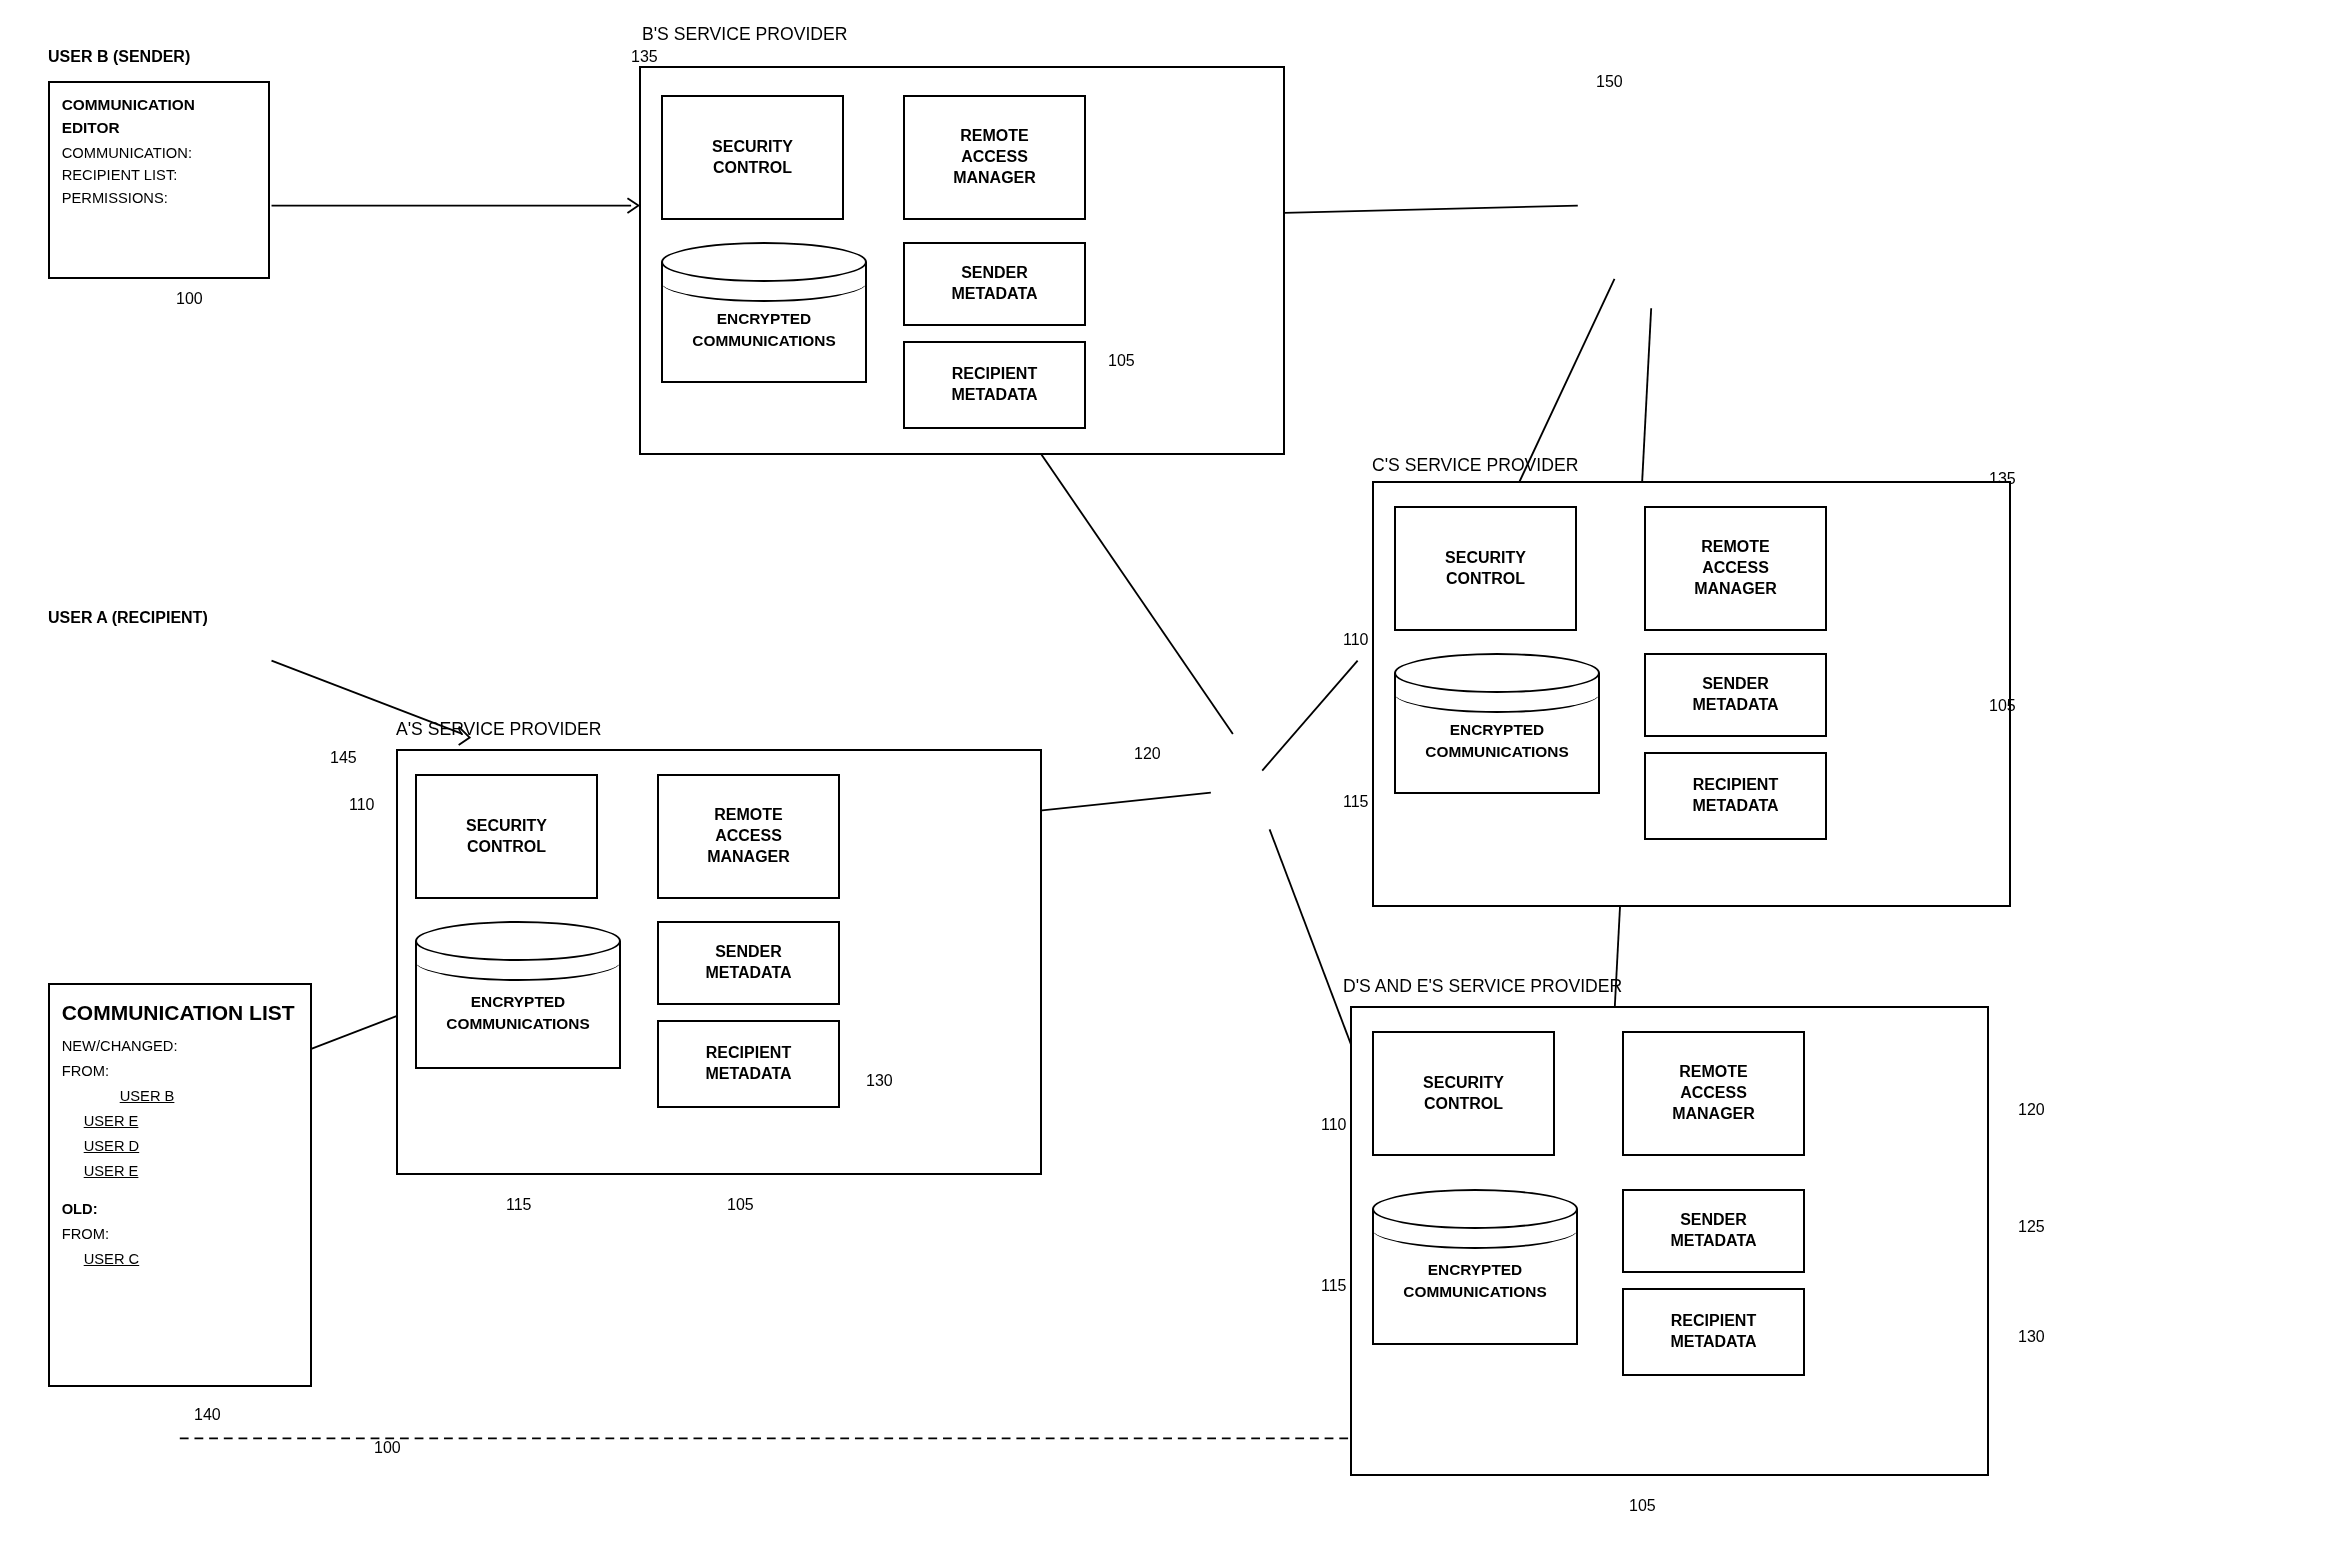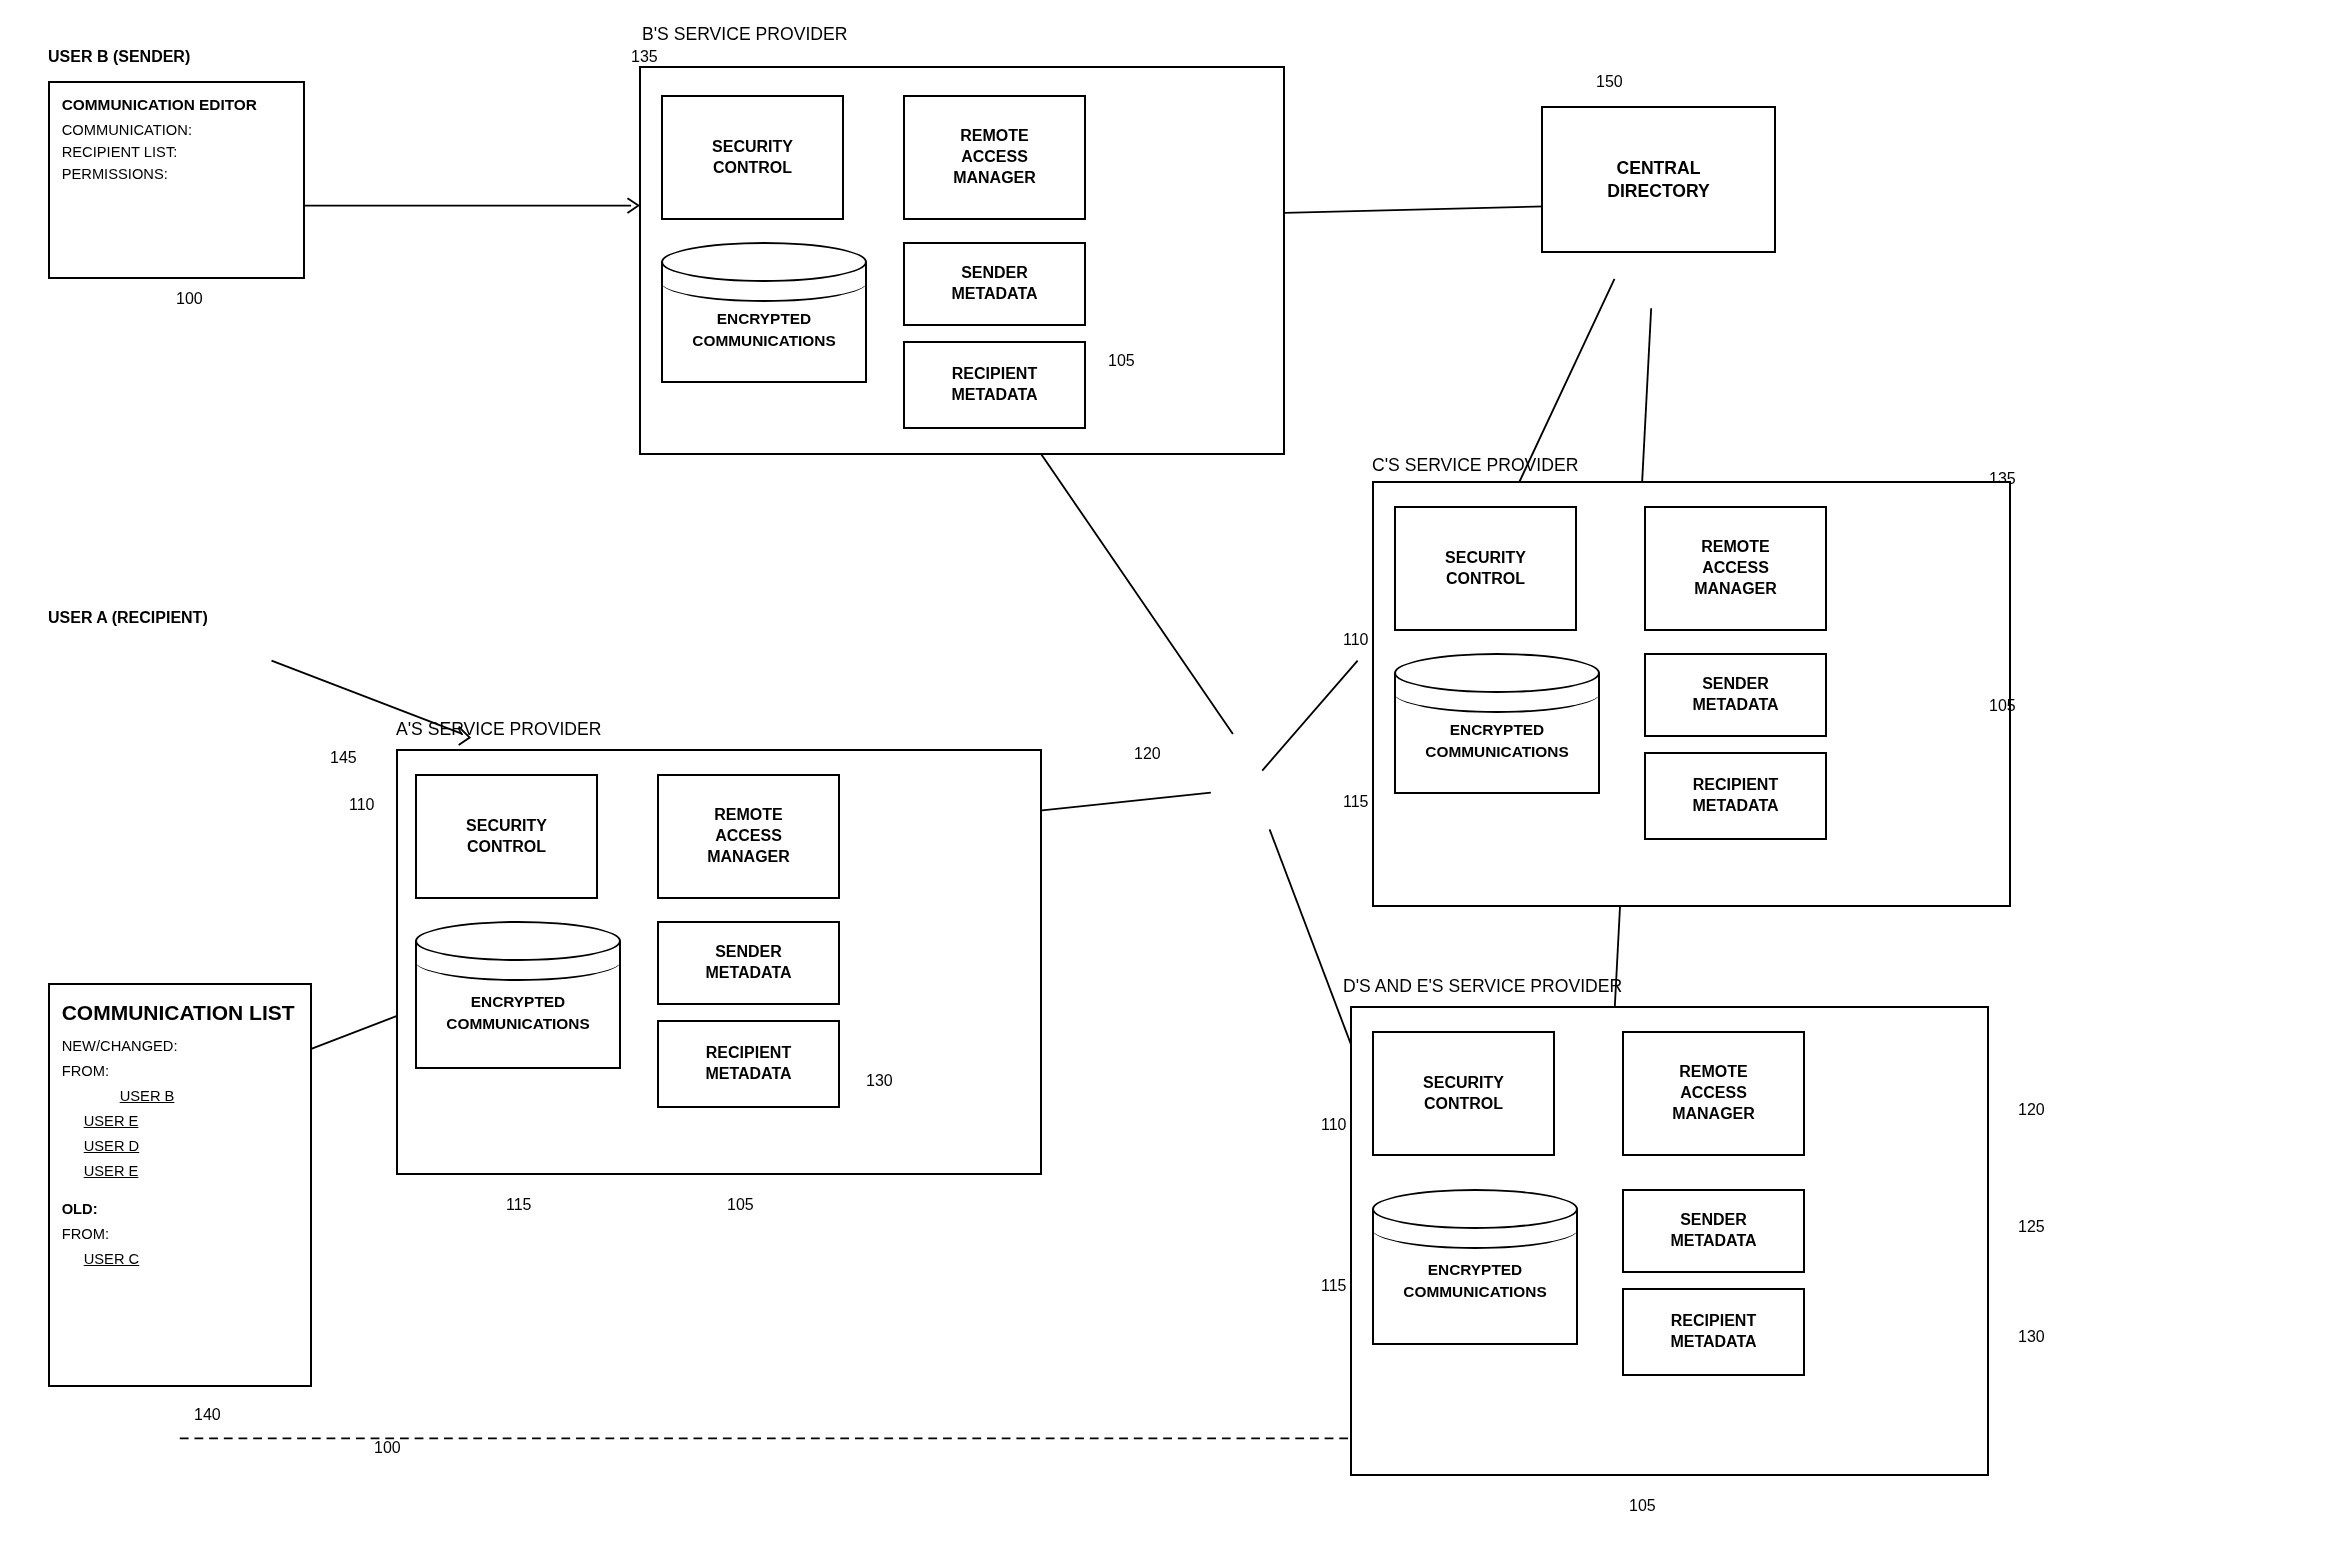--- a/index.html
+++ b/index.html
@@ -126,21 +126,21 @@
     <line x1="630" y1="1350" x2="370" y2="1450" stroke="#000" stroke-width="2.5"></line>
     <polyline points="375,1440 360,1455 375,1465" fill="none" stroke="#000" stroke-width="2.5"></polyline>
 
     <line x1="620" y1="1040" x2="540" y2="1080" stroke="#000" stroke-width="2"></line>
   </svg>
 
   <div class="label" style="left:48px; top:48px;">
     <span>USER B (SENDER)</span>
   </div>
 
-  <div class="user-device" style="left:48px; top:81px; width:257px; height:198px;">
+  <div class="user-device" style="left:48px; top:81px; width:222px; height:198px;">
     <div class="device-title">COMMUNICATION EDITOR</div>
     <div>COMMUNICATION:</div>
     <div>RECIPIENT LIST:</div>
     <div>PERMISSIONS:</div>
   </div>
 
   <div class="ref-num" style="left:176px; top:290px;">
     <span>100</span>
   </div>
 
@@ -180,23 +180,20 @@
       ENCRYPTED<br>COMMUNICATIONS
     </div>
   </div>
 
   <div class="ref-num" style="left:1108px; top:352px;">
     <span>105</span>
   </div>
 
   <div class="ref-num" style="left:1596px; top:73px;">
     <span>150</span>
-  </div>
-  <div class="box" style="left:1541px; top:106px; width:235px; height:147px; font-size:17.6px;">
-    CENTRAL<br>DIRECTORY
   </div>
 
   <div class="service-title" style="left:1372px; top:455px;">
     <span>C'S SERVICE PROVIDER</span>
   </div>
   <div class="ref-num" style="left:1989px; top:470px;">
     <span>135</span>
   </div>
 
   <div class="service-box" style="left:1372px; top:481px; width:639px; height:426px;"></div>

